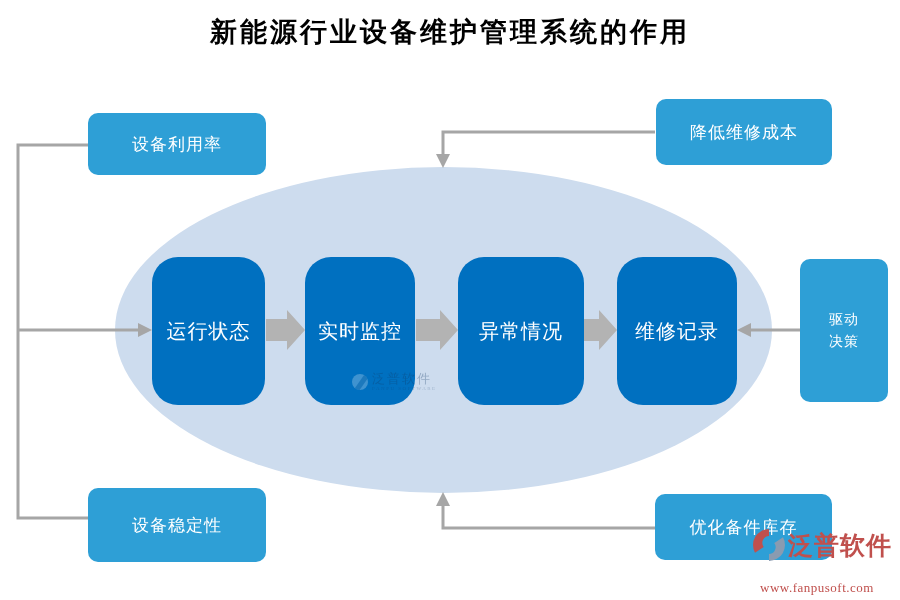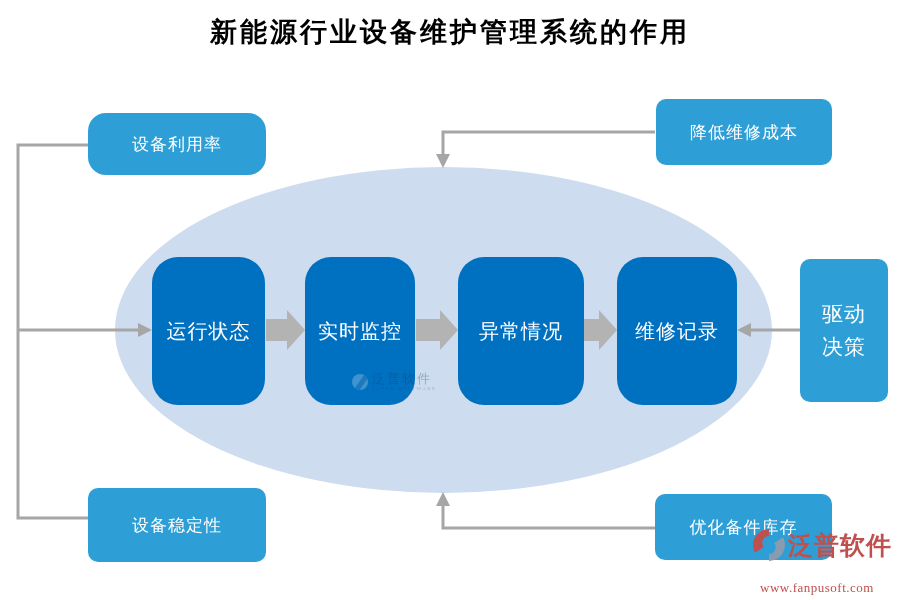--- a/index.html
+++ b/index.html
@@ -19,21 +19,21 @@
   .node-light{
     position:absolute;background:#2e9fd6;border-radius:10px;color:#ffffff;
     display:flex;align-items:center;justify-content:center;
     font-size:17px;letter-spacing:1px;
   }
   .node-dark{
     position:absolute;background:#0070c0;border-radius:26px;color:#ffffff;
     display:flex;align-items:center;justify-content:center;
     font-size:20px;letter-spacing:1px;
   }
-  .two-line{flex-direction:column;line-height:1.55;font-size:21px;}
+  .two-line{flex-direction:column;line-height:1.55;font-size:14px;}
   .watermark{
     position:absolute;left:352px;top:372px;display:flex;align-items:center;gap:4px;
     opacity:.55;pointer-events:none;
   }
   .watermark .wm-circle{width:16px;height:16px;border-radius:50%;
     background:rgba(255,255,255,.45);position:relative;overflow:hidden;}
   .watermark .wm-circle::after{content:"";position:absolute;left:7px;top:-2px;width:5px;height:22px;
     background:rgba(0,90,160,.55);transform:rotate(35deg);}
   .watermark .wm-text{display:flex;flex-direction:column;}
   .watermark .wm-main{font-size:13px;color:rgba(18,56,100,.55);letter-spacing:2px;line-height:14px;}
@@ -66,21 +66,21 @@
     <polygon points="443,492 436,506 450,506" fill="#a6a6a6"></polygon>
 
     <line x1="800" y1="330" x2="749" y2="330" stroke="#a6a6a6" stroke-width="3"></line>
     <polygon points="737,330 751,323 751,337" fill="#a6a6a6"></polygon>
 
     <polygon points="266,319 287,319 287,310 305,330 287,350 287,341 266,341" fill="#b3b3b3"></polygon>
     <polygon points="416,319 440,319 440,310 458,330 440,350 440,341 416,341" fill="#b3b3b3"></polygon>
     <polygon points="573,319 599,319 599,310 617,330 599,350 599,341 573,341" fill="#b3b3b3"></polygon>
   </svg>
 
-  <div class="node-light" style="left:88px;top:113px;width:178px;height:62px;border-radius:18px;">
+  <div class="node-light" style="left:88px;top:113px;width:178px;height:62px;">
     <span>设备利用率</span>
   </div>
   <div class="node-light" style="left:88px;top:488px;width:178px;height:74px;">
     <span>设备稳定性</span>
   </div>
   <div class="node-light" style="left:656px;top:99px;width:176px;height:66px;justify-content:center;">
     <span>降低维修成本</span>
   </div>
   <div class="node-light" style="left:655px;top:494px;width:177px;height:66px;">
     <span>优化备件库存</span>

